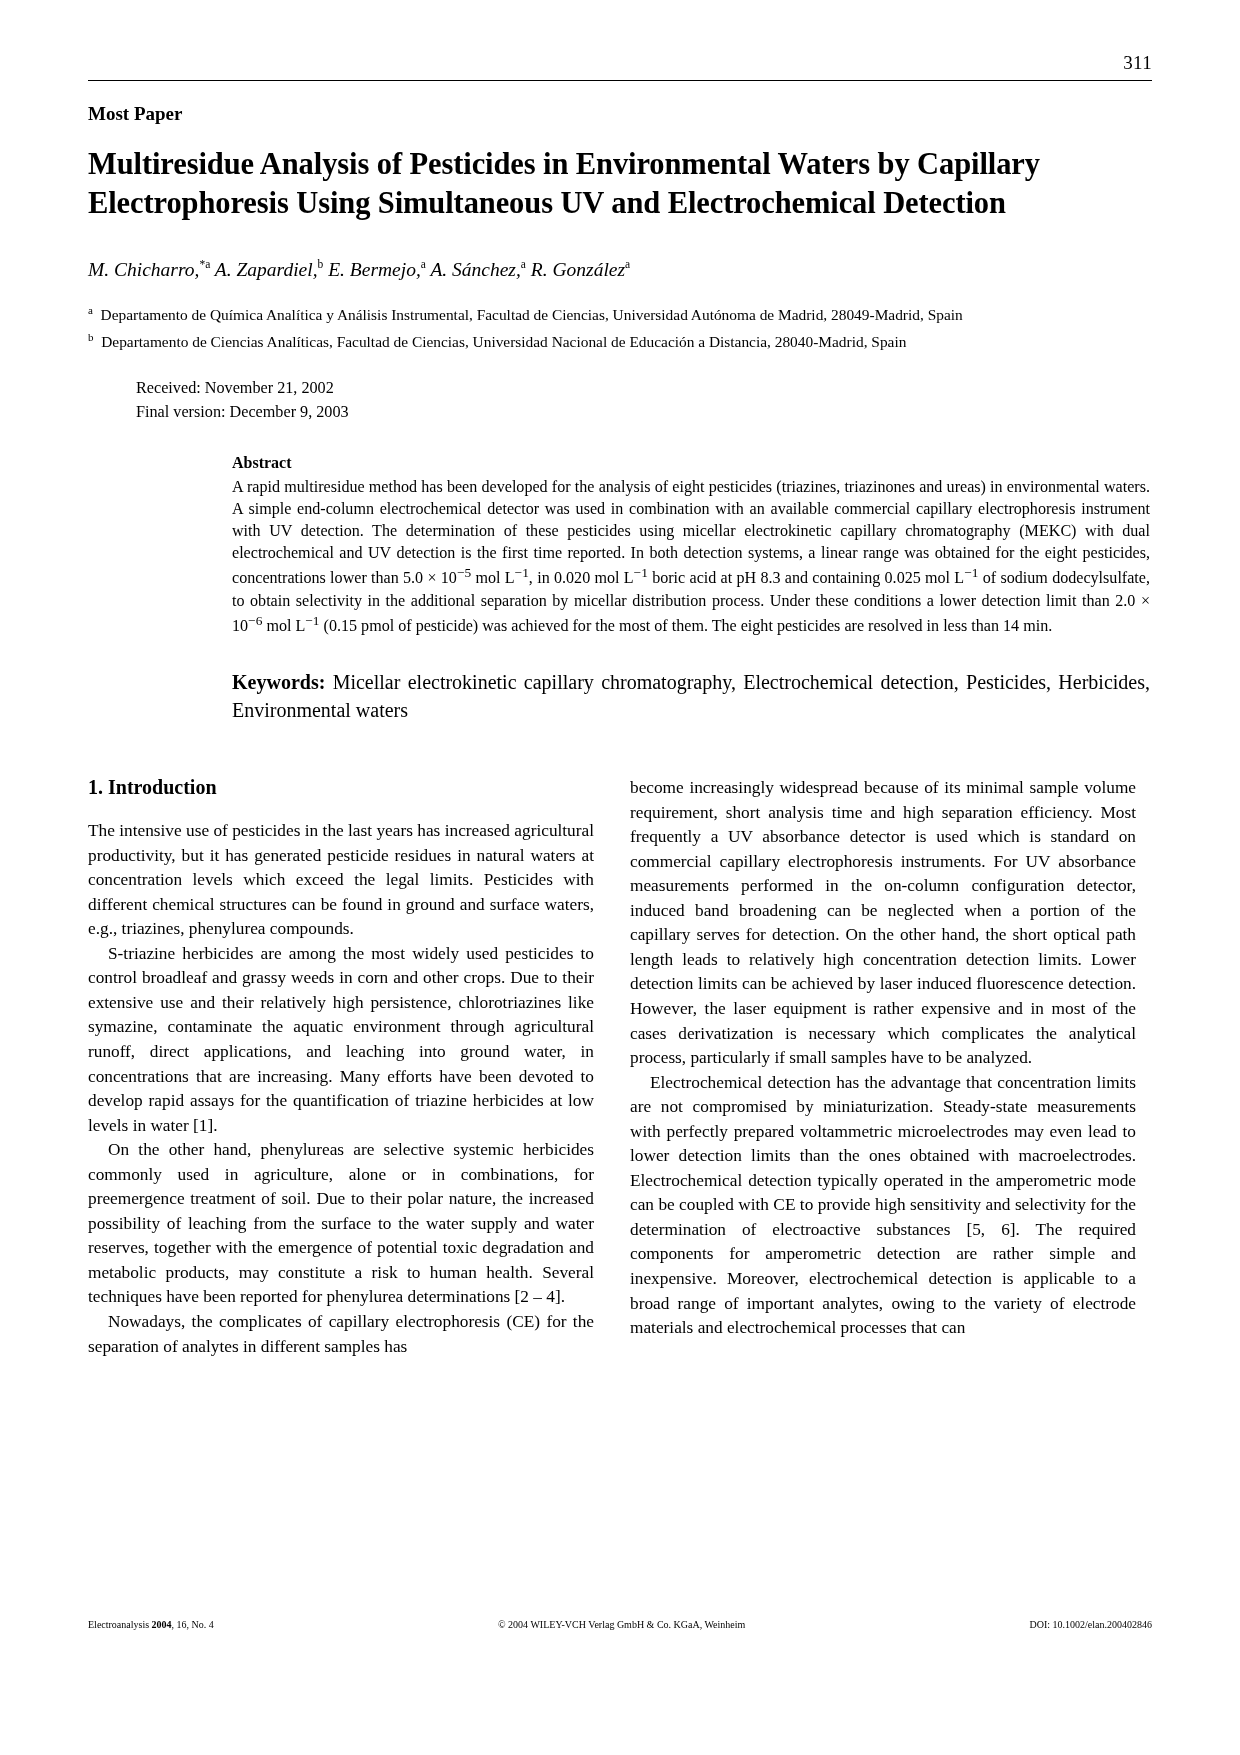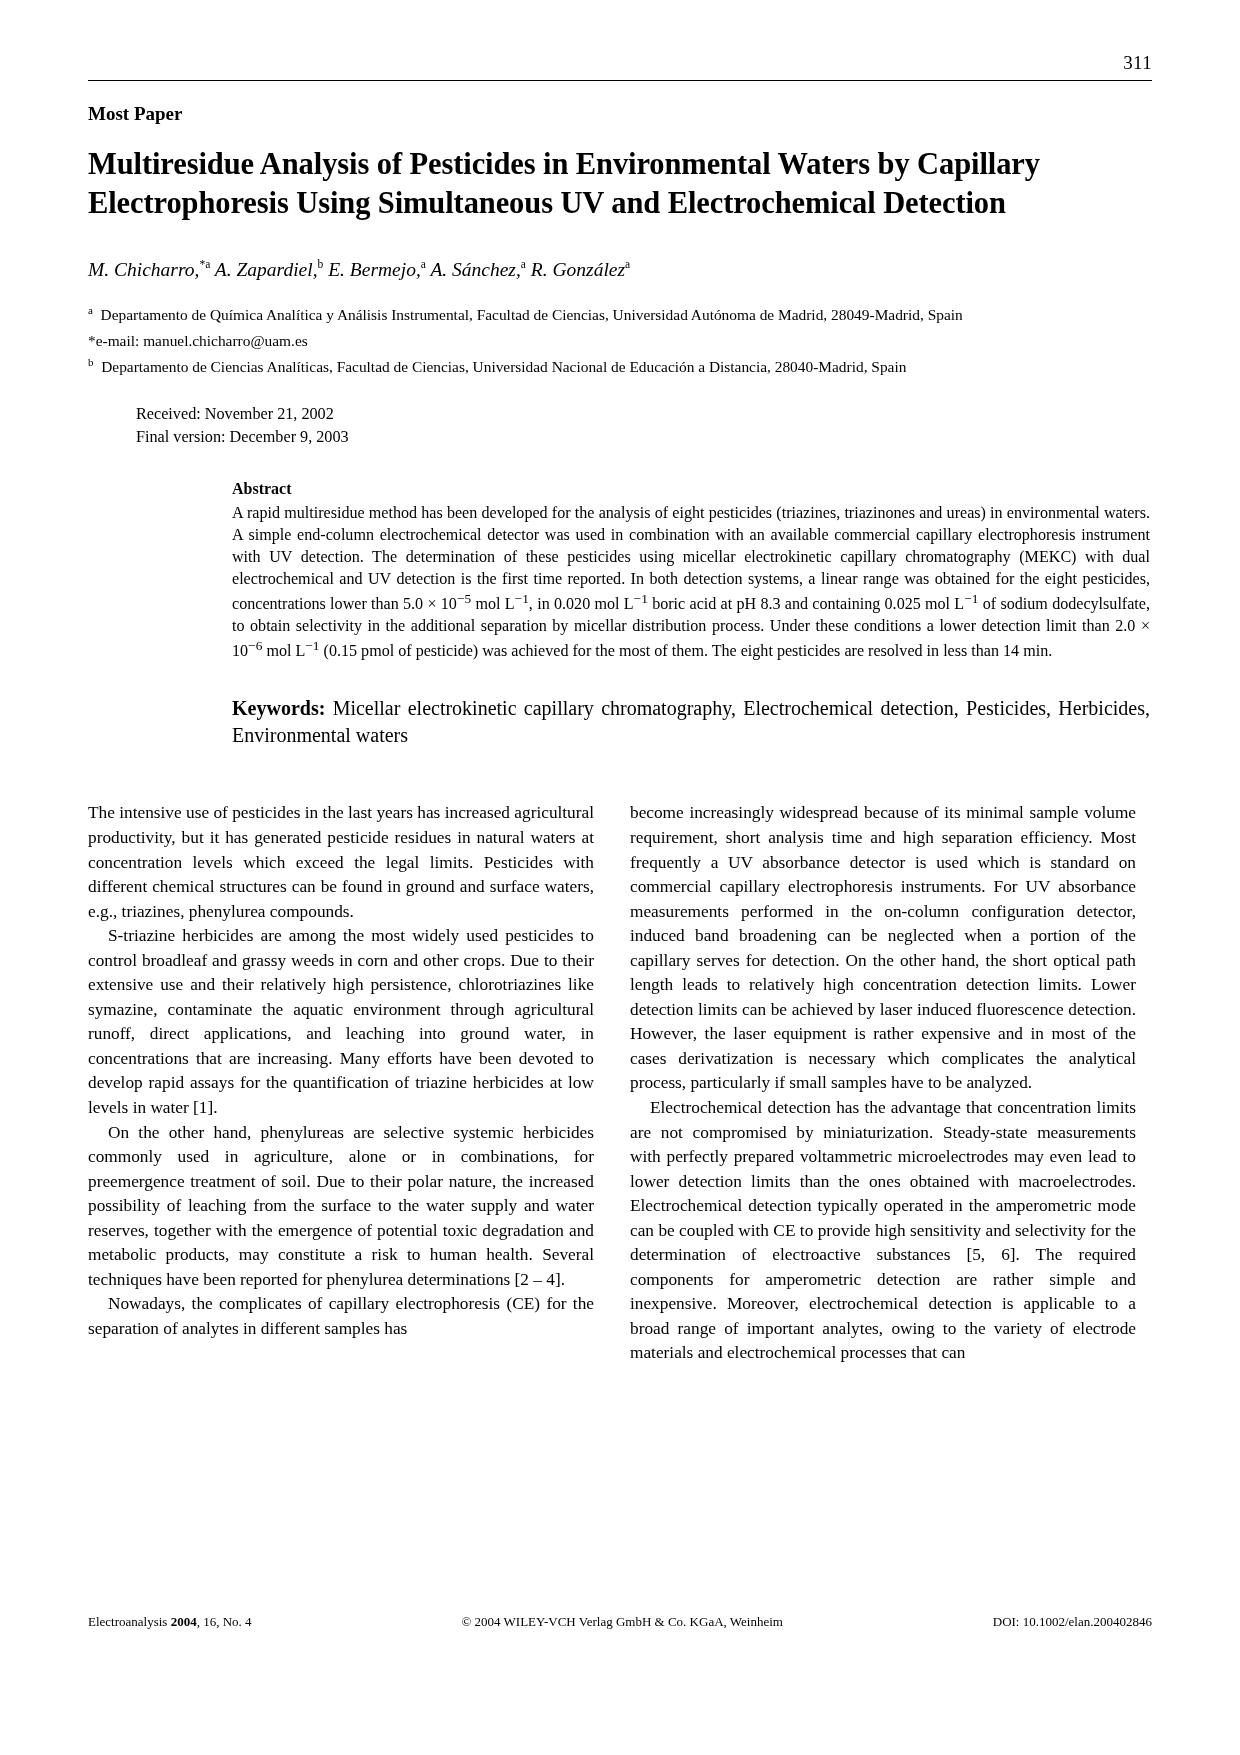--- a/index.html
+++ b/index.html
@@ -121,58 +121,58 @@
   .body-p + .body-p {
     text-indent: 20px;
   }
   .footer {
     position: absolute;
     left: 88px;
     right: 88px;
     bottom: 54px;
     display: flex;
     justify-content: space-between;
-    font-size: 13px;
+    font-size: 10px;
     align-items: flex-end;
   }
   .footer b { font-weight: bold; }
 </style>
 </head>
 <body>
 
 <div class="page">
 
   <div class="page-number">311</div>
   <div class="top-rule"></div>
 
   <div class="article-type">Most Paper</div>
 
   <h1 class="title">Multiresidue Analysis of Pesticides in Environmental Waters by Capillary Electrophoresis Using Simultaneous UV and Electrochemical Detection</h1>
 
   <div class="authors">M. Chicharro,<sup>*a</sup> A. Zapardiel,<sup>b</sup> E. Bermejo,<sup>a</sup> A. Sánchez,<sup>a</sup> R. González<sup>a</sup></div>
 
   <div class="affil-block">
     <div class="affil"><sup>a</sup>&nbsp; Departamento de Química Analítica y Análisis Instrumental, Facultad de Ciencias, Universidad Autónoma de Madrid, 28049-Madrid, Spain</div>
-    <div class="affil">*e-mail: manuel.chicharro@uam.es</div>
     <div class="affil"><sup>b</sup>&nbsp; Departamento de Ciencias Analíticas, Facultad de Ciencias, Universidad Nacional de Educación a Distancia, 28040-Madrid, Spain</div>
   </div>
 
   <div class="dates">
     <div>Received: November 21, 2002</div>
     <div>Final version: December 9, 2003</div>
   </div>
 
   <div class="abstract-wrap">
     <div class="abstract-title">Abstract</div>
     <p class="abstract-body">A rapid multiresidue method has been developed for the analysis of eight pesticides (triazines, triazinones and ureas) in environmental waters. A simple end-column electrochemical detector was used in combination with an available commercial capillary electrophoresis instrument with UV detection. The determination of these pesticides using micellar electrokinetic capillary chromatography (MEKC) with dual electrochemical and UV detection is the first time reported. In both detection systems, a linear range was obtained for the eight pesticides, concentrations lower than 5.0 × 10<sup>−5</sup> mol L<sup>−1</sup>, in 0.020 mol L<sup>−1</sup> boric acid at pH 8.3 and containing 0.025 mol L<sup>−1</sup> of sodium dodecylsulfate, to obtain selectivity in the additional separation by micellar distribution process. Under these conditions a lower detection limit than 2.0 × 10<sup>−6</sup> mol L<sup>−1</sup> (0.15 pmol of pesticide) was achieved for the most of them. The eight pesticides are resolved in less than 14 min.</p>
     <p class="keywords"><b>Keywords:</b> <span>Micellar electrokinetic capillary chromatography, Electrochemical detection, Pesticides, Herbicides, Environmental waters</span></p>
   </div>
 
   <div class="columns">
     <div class="col">
+      <h2 class="section-heading">1.  Introduction</h2>
       <p class="body-p">The intensive use of pesticides in the last years has increased agricultural productivity, but it has generated pesticide residues in natural waters at concentration levels which exceed the legal limits. Pesticides with different chemical structures can be found in ground and surface waters, e.g., triazines, phenylurea compounds.</p>
       <p class="body-p">S-triazine herbicides are among the most widely used pesticides to control broadleaf and grassy weeds in corn and other crops. Due to their extensive use and their relatively high persistence, chlorotriazines like symazine, contaminate the aquatic environment through agricultural runoff, direct applications, and leaching into ground water, in concentrations that are increasing. Many efforts have been devoted to develop rapid assays for the quantification of triazine herbicides at low levels in water [1].</p>
       <p class="body-p">On the other hand, phenylureas are selective systemic herbicides commonly used in agriculture, alone or in combinations, for preemergence treatment of soil. Due to their polar nature, the increased possibility of leaching from the surface to the water supply and water reserves, together with the emergence of potential toxic degradation and metabolic products, may constitute a risk to human health. Several techniques have been reported for phenylurea determinations [2 – 4].</p>
       <p class="body-p">Nowadays, the complicates of capillary electrophoresis (CE) for the separation of analytes in different samples has</p>
     </div>
     <div class="col">
       <p class="body-p">become increasingly widespread because of its minimal sample volume requirement, short analysis time and high separation efficiency. Most frequently a UV absorbance detector is used which is standard on commercial capillary electrophoresis instruments. For UV absorbance measurements performed in the on-column configuration detector, induced band broadening can be neglected when a portion of the capillary serves for detection. On the other hand, the short optical path length leads to relatively high concentration detection limits. Lower detection limits can be achieved by laser induced fluorescence detection. However, the laser equipment is rather expensive and in most of the cases derivatization is necessary which complicates the analytical process, particularly if small samples have to be analyzed.</p>
       <p class="body-p">Electrochemical detection has the advantage that concentration limits are not compromised by miniaturization. Steady-state measurements with perfectly prepared voltammetric microelectrodes may even lead to lower detection limits than the ones obtained with macroelectrodes. Electrochemical detection typically operated in the amperometric mode can be coupled with CE to provide high sensitivity and selectivity for the determination of electroactive substances [5, 6]. The required components for amperometric detection are rather simple and inexpensive. Moreover, electrochemical detection is applicable to a broad range of important analytes, owing to the variety of electrode materials and electrochemical processes that can</p>
     </div>
   </div>

